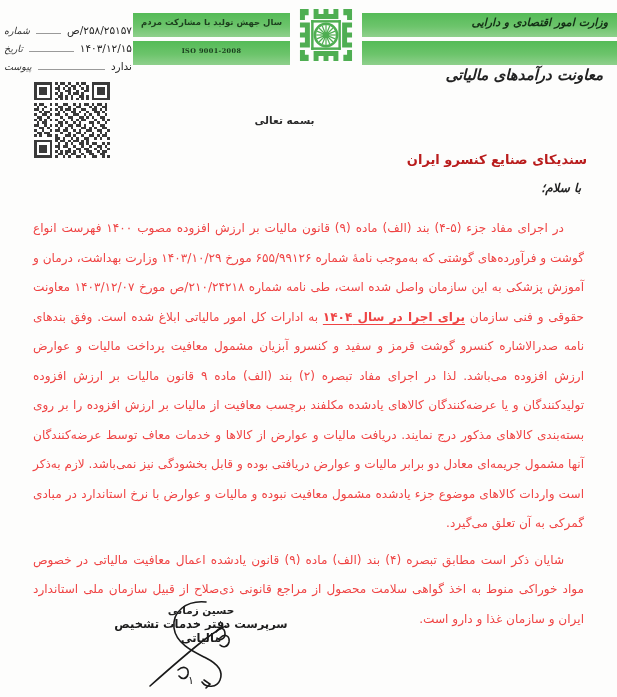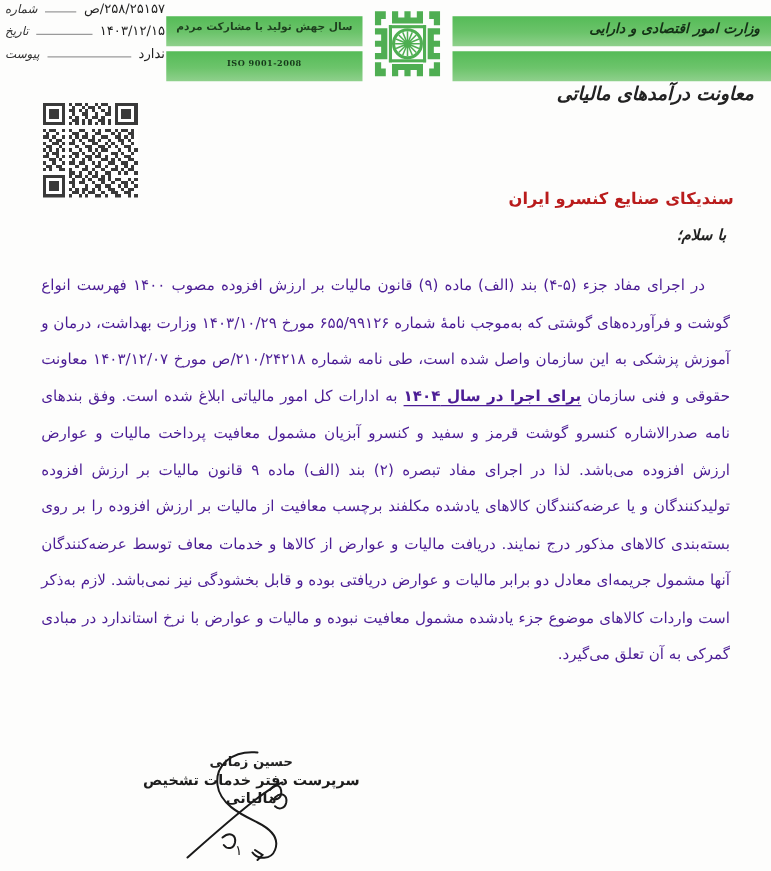--- a/index.html
+++ b/index.html
@@ -28,21 +28,21 @@
   .letterhead {
     position: absolute;
     top: 0; left: 0;
     width: 617px;
     height: 68px;
   }
 
   .lh-left {
     position: absolute;
     left: 4px;
-    top: 0;
+    top: 24px;
     width: 128px;
     direction: rtl;
     text-align: left;
   }
   .lh-row {
     display: flex;
     flex-direction: row-reverse;
     align-items: baseline;
     justify-content: flex-start;
     height: 18px;
@@ -207,21 +207,21 @@
   .body-text {
     position: absolute;
     right: 33px;
     left: 33px;
     top: 214px;
     direction: rtl;
     text-align: justify;
     text-align-last: right;
     font-size: 12.1px;
     line-height: 29.5px;
-    color: #4c1d95;
+    color: #ef4444;
   }
   .body-text p {
     margin: 0 0 7px 0;
     text-indent: 20px;
   }
   .body-text .emph {
     font-weight: 700;
     text-decoration: underline;
     text-underline-offset: 3px;
   }
@@ -370,26 +370,28 @@
       <path d="M8 22h1v1h-1zM10 22h2v1h-2zM13 22h1v1h-1zM15 22h2v1h-2zM18 22h1v1h-1zM20 22h1v1h-1z"></path>
       <path d="M9 23h1v1h-1zM12 23h1v1h-1zM14 23h1v1h-1zM17 23h2v1h-2zM20 23h1v1h-1zM22 23h2v1h-2zM26 23h1v1h-1zM28 23h1v1h-1z"></path>
       <path d="M8 24h2v1h-2zM11 24h2v1h-2zM15 24h1v1h-1zM18 24h1v1h-1zM21 24h1v1h-1zM24 24h2v1h-2zM27 24h1v1h-1z"></path>
       <path d="M9 25h1v1h-1zM13 25h1v1h-1zM16 25h2v1h-2zM19 25h2v1h-2zM23 25h1v1h-1zM25 25h1v1h-1zM28 25h1v1h-1z"></path>
       <path d="M8 26h1v1h-1zM10 26h1v1h-1zM12 26h2v1h-2zM15 26h1v1h-1zM17 26h1v1h-1zM20 26h2v1h-2zM24 26h1v1h-1zM26 26h2v1h-2z"></path>
       <path d="M9 27h2v1h-2zM12 27h1v1h-1zM14 27h2v1h-2zM18 27h1v1h-1zM21 27h2v1h-2zM25 27h2v1h-2z"></path>
       <path d="M8 28h1v1h-1zM11 28h1v1h-1zM13 28h1v1h-1zM16 28h2v1h-2zM19 28h1v1h-1zM22 28h2v1h-2zM26 28h1v1h-1zM28 28h1v1h-1z"></path>
     </g>
   </svg>
 
+  <div class="bismillah">بسمه تعالی</div>
 
   <div class="recipient">سندیکای صنایع کنسرو ایران</div>
   <div class="greeting">با سلام؛</div>
 
   <div class="body-text">
     <p><span>در اجرای مفاد جزء (۵-۴) بند (الف) ماده (۹) قانون مالیات بر ارزش افزوده مصوب ۱۴۰۰ فهرست انواع گوشت و فرآورده‌های گوشتی که به‌موجب نامهٔ شماره ۶۵۵/۹۹۱۲۶ مورخ ۱۴۰۳/۱۰/۲۹ وزارت بهداشت، درمان و آموزش پزشکی به این سازمان واصل شده است، طی نامه شماره ۲۱۰/۲۴۲۱۸/ص مورخ ۱۴۰۳/۱۲/۰۷ معاونت حقوقی و فنی سازمان </span><span class="emph">برای اجرا در سال ۱۴۰۴</span><span> به ادارات کل امور مالیاتی ابلاغ شده است. وفق بندهای نامه صدرالاشاره کنسرو گوشت قرمز و سفید و کنسرو آبزیان مشمول معافیت پرداخت مالیات و عوارض ارزش افزوده می‌باشد. لذا در اجرای مفاد تبصره (۲) بند (الف) ماده ۹ قانون مالیات بر ارزش افزوده تولیدکنندگان و یا عرضه‌کنندگان کالاهای یادشده مکلفند برچسب معافیت از مالیات بر ارزش افزوده را بر روی بسته‌بندی کالاهای مذکور درج نمایند. دریافت مالیات و عوارض از کالاها و خدمات معاف توسط عرضه‌کنندگان آنها مشمول جریمه‌ای معادل دو برابر مالیات و عوارض دریافتی بوده و قابل بخشودگی نیز نمی‌باشد. لازم به‌ذکر است واردات کالاهای موضوع جزء یادشده مشمول معافیت نبوده و مالیات و عوارض با نرخ استاندارد در مبادی گمرکی به آن تعلق می‌گیرد.</span></p>
+    <p class="p-center-last">شایان ذکر است مطابق تبصره (۴) بند (الف) ماده (۹) قانون یادشده اعمال معافیت مالیاتی در خصوص مواد خوراکی منوط به اخذ گواهی سلامت محصول از مراجع قانونی ذی‌صلاح از قبیل سازمان ملی استاندارد ایران و سازمان غذا و دارو است.</p>
   </div>
 
   <div class="signature">
     <div class="sig-name">حسین زمانی</div>
     <div class="sig-title">سرپرست دفتر خدمات تشخیص مالیاتی</div>
   </div>
 
   <svg class="sig-mark" viewBox="0 0 160 98">
     <g fill="none" stroke="#1a1a1a" stroke-width="1.6" stroke-linecap="round">
       <path d="M86 6 C 66 4, 52 16, 54 32 C 56 48, 74 56, 86 62 C 96 67, 104 74, 100 84 C 97 92, 86 92, 82 86"></path>

